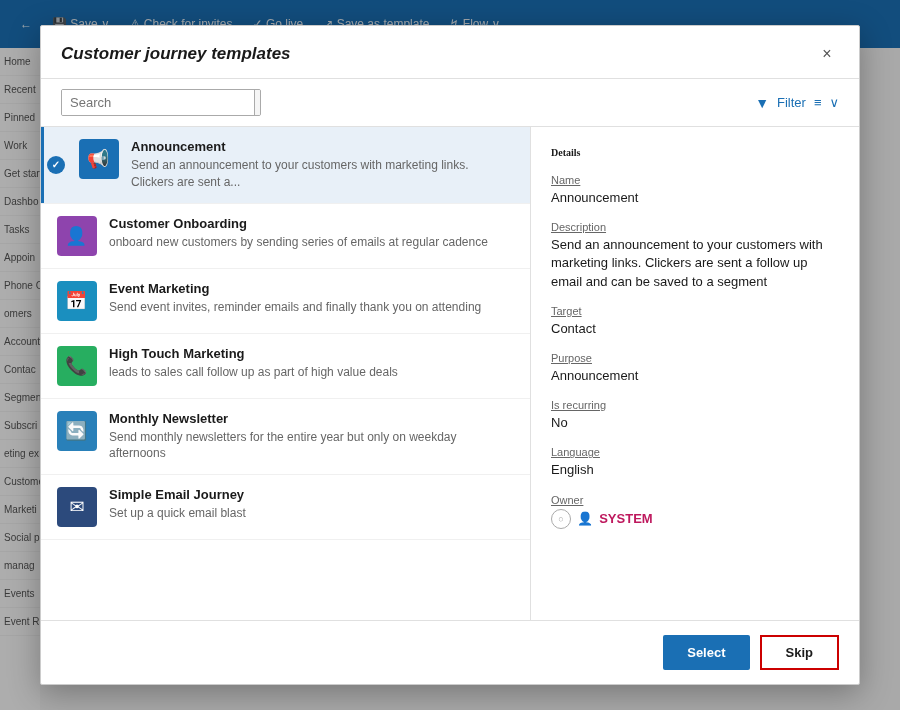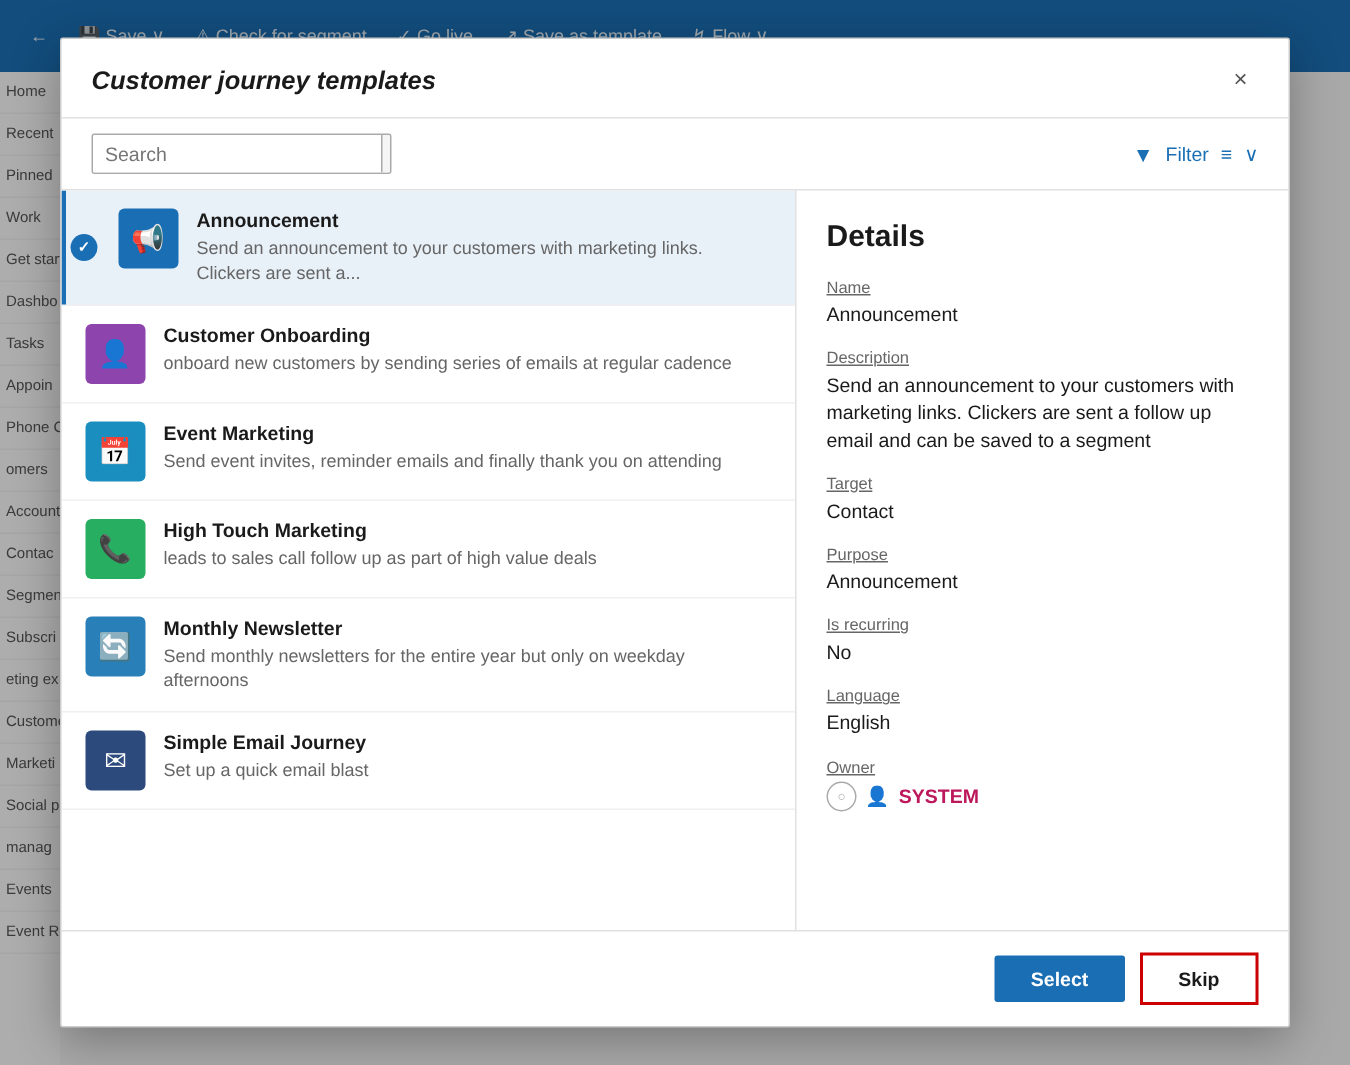--- a/index.html
+++ b/index.html
@@ -235,24 +235,25 @@
     }
 
     
     .details-panel {
       flex: 1;
       padding: 20px;
       overflow-y: auto;
     }
 
     .details-title {
-      font-size: 20px;
+      font-size: 10px;
       font-weight: 700;
       color: #1a1a1a;
       margin-bottom: 16px;
+      font-family: Liberation Serif, serif;
     }
 
     .detail-field {
       margin-bottom: 14px;
     }
 
     .detail-label {
       font-size: 11px;
       color: #666;
       margin-bottom: 3px;
@@ -291,21 +292,20 @@
     }
 
     .system-icon {
       color: #666;
       font-size: 13px;
     }
 
     
     .modal-footer {
       display: flex;
-      align-items: center;
       justify-content: flex-end;
       padding: 14px 20px;
       border-top: 1px solid #e0e0e0;
       gap: 10px;
       flex-shrink: 0;
     }
 
     .btn-select {
       background: #1a6fb4;
       color: white;
@@ -351,21 +351,21 @@
     }
   </style>
 </head>
 <body>
 
 <div class="app-bg">
 
   <div class="toolbar-bg">
     <span class="toolbar-btn">←</span>
     <span class="toolbar-btn">💾 Save ∨</span>
-    <span class="toolbar-btn">⚠ Check for segment</span>
+    <span class="toolbar-btn">⚠ Check for invites</span>
     <span class="toolbar-btn">✓ Go live</span>
     <span class="toolbar-btn">↗ Save as template</span>
     <span class="toolbar-btn">↯ Flow ∨</span>
   </div>
 
   <div class="nav-bg">
     <div class="nav-item-bg">Home</div>
     <div class="nav-item-bg">Recent</div>
     <div class="nav-item-bg">Pinned</div>
     <div class="nav-item-bg">Work</div>

